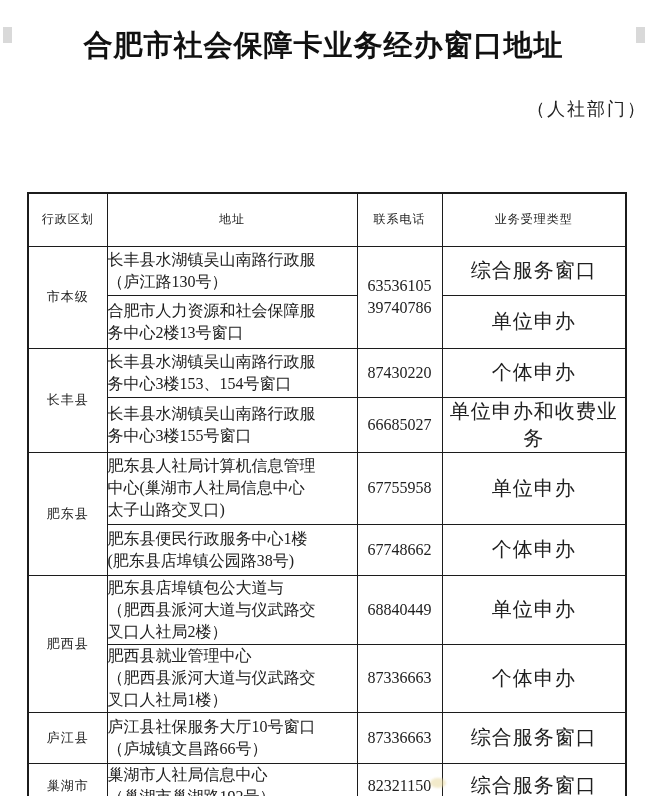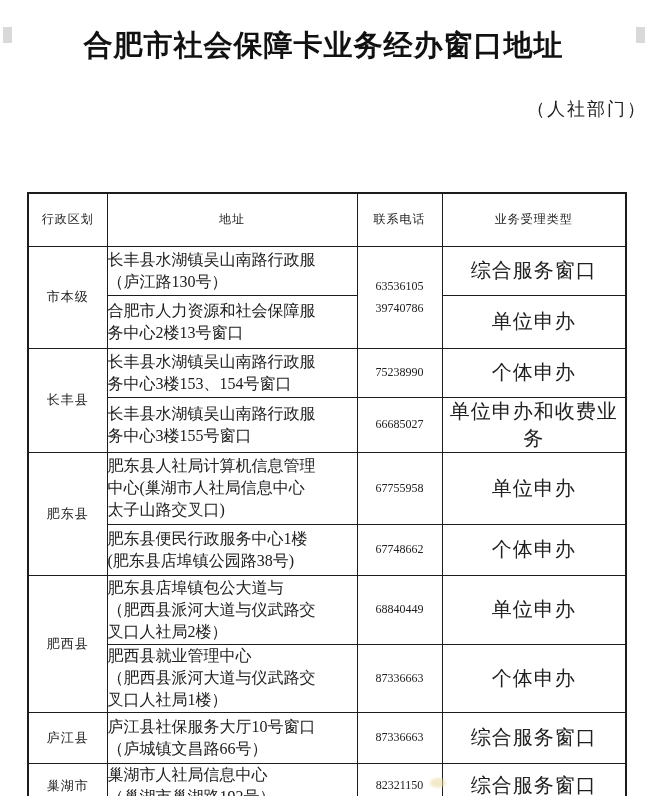--- a/index.html
+++ b/index.html
@@ -70,21 +70,21 @@
     font-size: 16px;
     text-align: left;
     padding: 2px 2px 2px 5px;
   }
   td.addr .line {
     display: block;
     white-space: nowrap;
     line-height: 22px;
   }
   td.phone {
-    font-size: 12px;
+    font-size: 16px;
     text-align: center;
     font-family: "Liberation Serif", serif;
   }
   td.phone .pline {
     display: block;
     line-height: 22px;
   }
   td.type {
     font-size: 20px;
     text-align: center;
@@ -148,21 +148,21 @@
       </td>
       <td class="type">单位申办</td>
     </tr>
 
     <tr style="height:49px">
       <td class="district" rowspan="2">长丰县</td>
       <td class="addr">
         <span class="line">长丰县水湖镇吴山南路行政服</span>
         <span class="line">务中心3楼153、154号窗口</span>
       </td>
-      <td class="phone">75238990</td>
+      <td class="phone">87430220</td>
       <td class="type">个体申办</td>
     </tr>
     <tr style="height:49px">
       <td class="addr">
         <span class="line">长丰县水湖镇吴山南路行政服</span>
         <span class="line">务中心3楼155号窗口</span>
       </td>
       <td class="phone">66685027</td>
       <td class="type">单位申办和收费业务</td>
     </tr>

